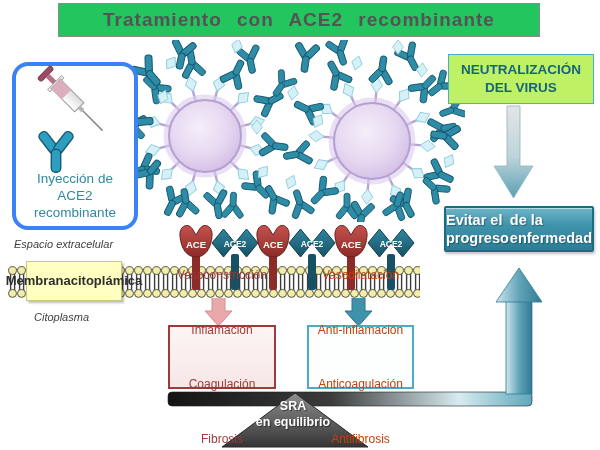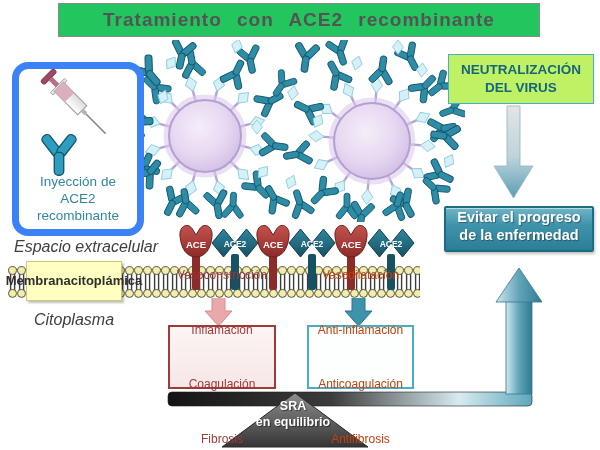--- a/index.html
+++ b/index.html
@@ -4,39 +4,39 @@
 <style>
   html,body{margin:0;padding:0;background:#fff;}
   .stage{position:relative;width:600px;height:450px;background:#ffffff;overflow:hidden;
          font-family:"Liberation Sans",sans-serif;}
   .abs{position:absolute;}
   
   .title-box{left:58px;top:3px;width:480px;height:32px;border:1px solid #8a8a8a;background:#22c55e;
              display:flex;align-items:center;justify-content:center;}
   .title-box span{font-size:19px;font-weight:bold;color:#545454;letter-spacing:1px;word-spacing:9px;}
   
-  .inj-panel{left:12px;top:62px;width:118px;height:160px;border:7px solid #3b82f6;border-radius:16px;
+  .inj-panel{left:12px;top:62px;width:118px;height:160px;border:4px solid #3b82f6;border-radius:16px;
              background:#fff;}
   .inj-panel svg{position:absolute;left:0;top:0;}
   .inj-text{position:absolute;left:0;top:104px;width:100%;text-align:center;
             color:#2f89a0;font-size:13.5px;line-height:17px;}
   
   .neut-box{left:448px;top:54px;width:144px;height:48px;border:1px solid #4bacc6;background:#bef264;
             display:flex;flex-direction:column;align-items:center;justify-content:center;
             color:#17657b;font-weight:bold;font-size:13.5px;line-height:18px;}
   
   .evitar-box{left:444px;top:206px;width:150px;height:46px;
               background:linear-gradient(to bottom,#6fb5c7 0%,#3f93ab 40%,#2c7e97 100%);
               border:2px solid #1d6b82;border-radius:2px;box-sizing:border-box;
               box-shadow:inset 0 1px 0 rgba(255,255,255,.5), 1px 2px 3px rgba(0,0,0,.25);
-              display:flex;flex-direction:column;align-items:center;
+              display:flex;flex-direction:row;align-items:center;justify-content:center;
               color:#fff;font-weight:bold;font-size:14.5px;line-height:18px;
               text-shadow:1px 1px 1px rgba(0,0,0,.35);}
   
-  .lbl{color:#3f3f3f;font-size:16px;font-style:italic;}
+  .lbl{color:#3f3f3f;font-size:11px;font-style:italic;}
   .lbl-extra{left:14px;top:238px;}
   .lbl-cyto{left:34px;top:311px;}
   .mem-label{left:26px;top:261px;width:94px;height:38px;background:#ffffc2;border:1px solid #c9c977;
              box-shadow:2px 2px 2px rgba(0,0,0,.25);
              display:flex;flex-direction:row;align-items:center;justify-content:center;
              font-size:13px;font-weight:bold;color:#2e2e2e;line-height:16px;}
   
   .fx-box{top:325px;height:64px;box-sizing:border-box;display:flex;flex-direction:column;
           align-items:center;justify-content:center;font-size:12px;line-height:14.5px;text-align:center;gap:40px;}
   .fx-left{left:168px;width:108px;border:2px solid #9e3a38;color:#9e3a38;

